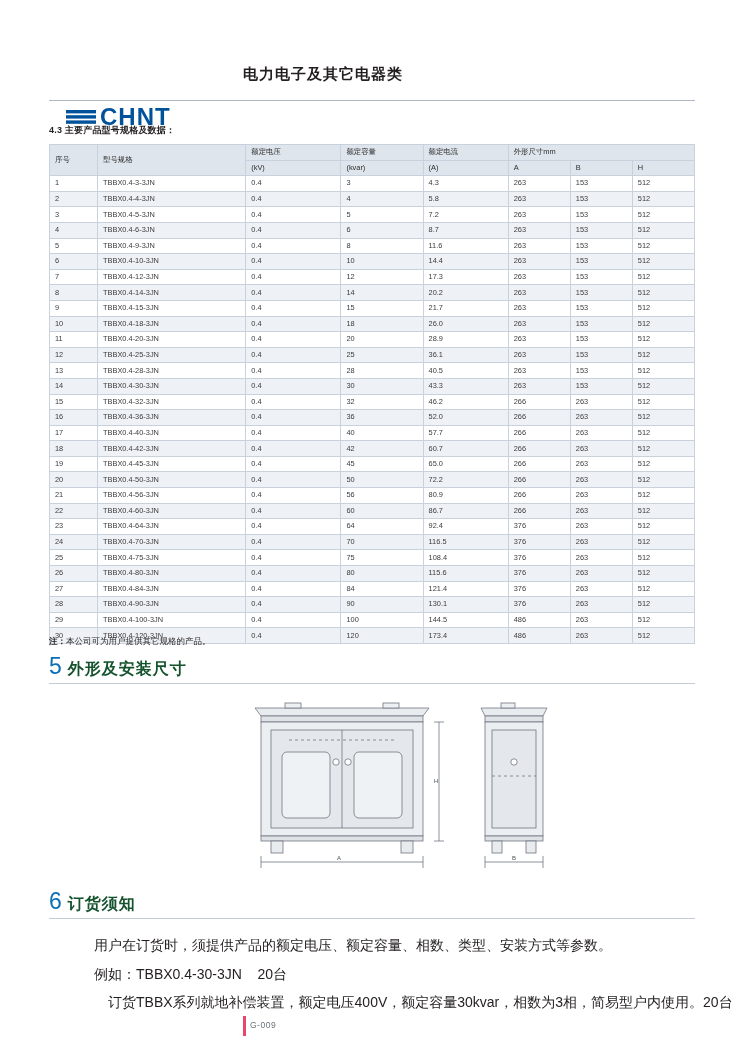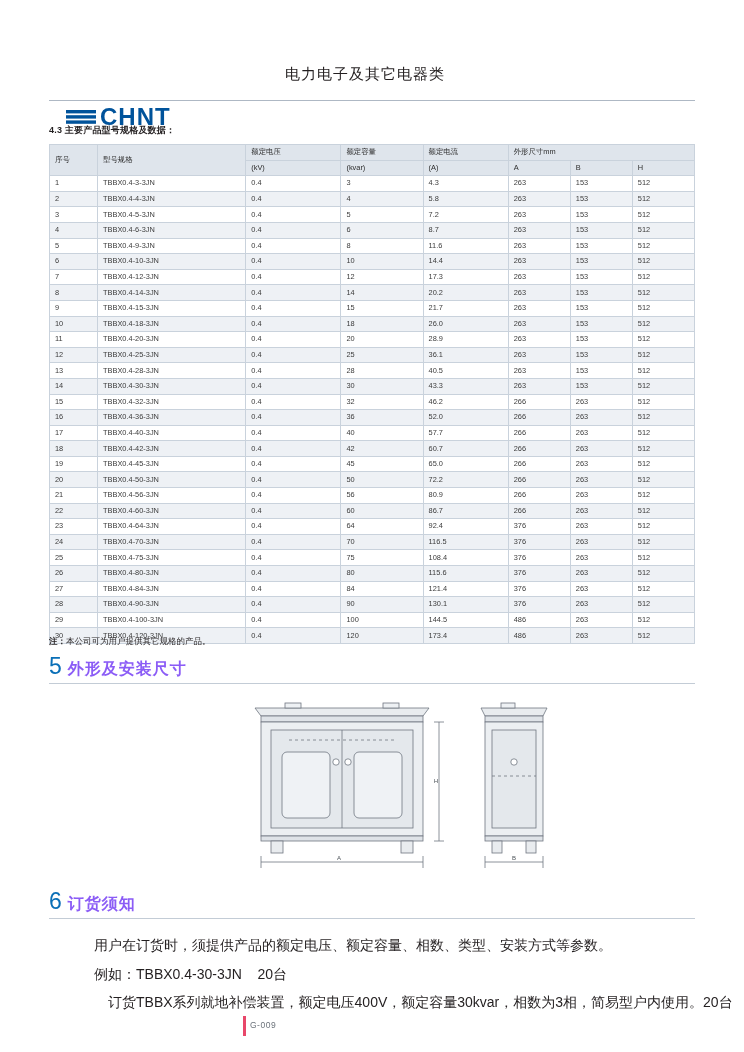--- a/index.html
+++ b/index.html
@@ -40,24 +40,23 @@
     font-weight: bold;
     letter-spacing: 1px;
     color: #00539b;
     line-height: 18px;
   }
   .header-title {
     position: absolute;
     left: 243px;
     top: 65px;
     font-size: 15px;
-    font-weight: normal;
+    font-weight: bold;
     color: #231f20;
     letter-spacing: 1px;
-    margin-left: 42px;
   }
   .header-rule {
     position: absolute;
     left: 49px;
     right: 49px;
     top: 100px;
     height: 1px;
     background: #aeb8c4;
   }
 
@@ -142,21 +141,21 @@
   }
   .sec-num {
     font-size: 23px;
     font-weight: normal;
     color: #0a6fb7;
     line-height: 1;
   }
   .sec-title {
     font-size: 16px;
     font-weight: bold;
-    color: #8b5cf6;
+    color: #14532d;
     letter-spacing: 1px;
     line-height: 1;
     font-family: Liberation Mono, monospace;
   }
   #sec5 { top: 655px; }
   #sec6 { top: 890px; }
 
   .sec-rule {
     position: absolute;
     left: 49px;

